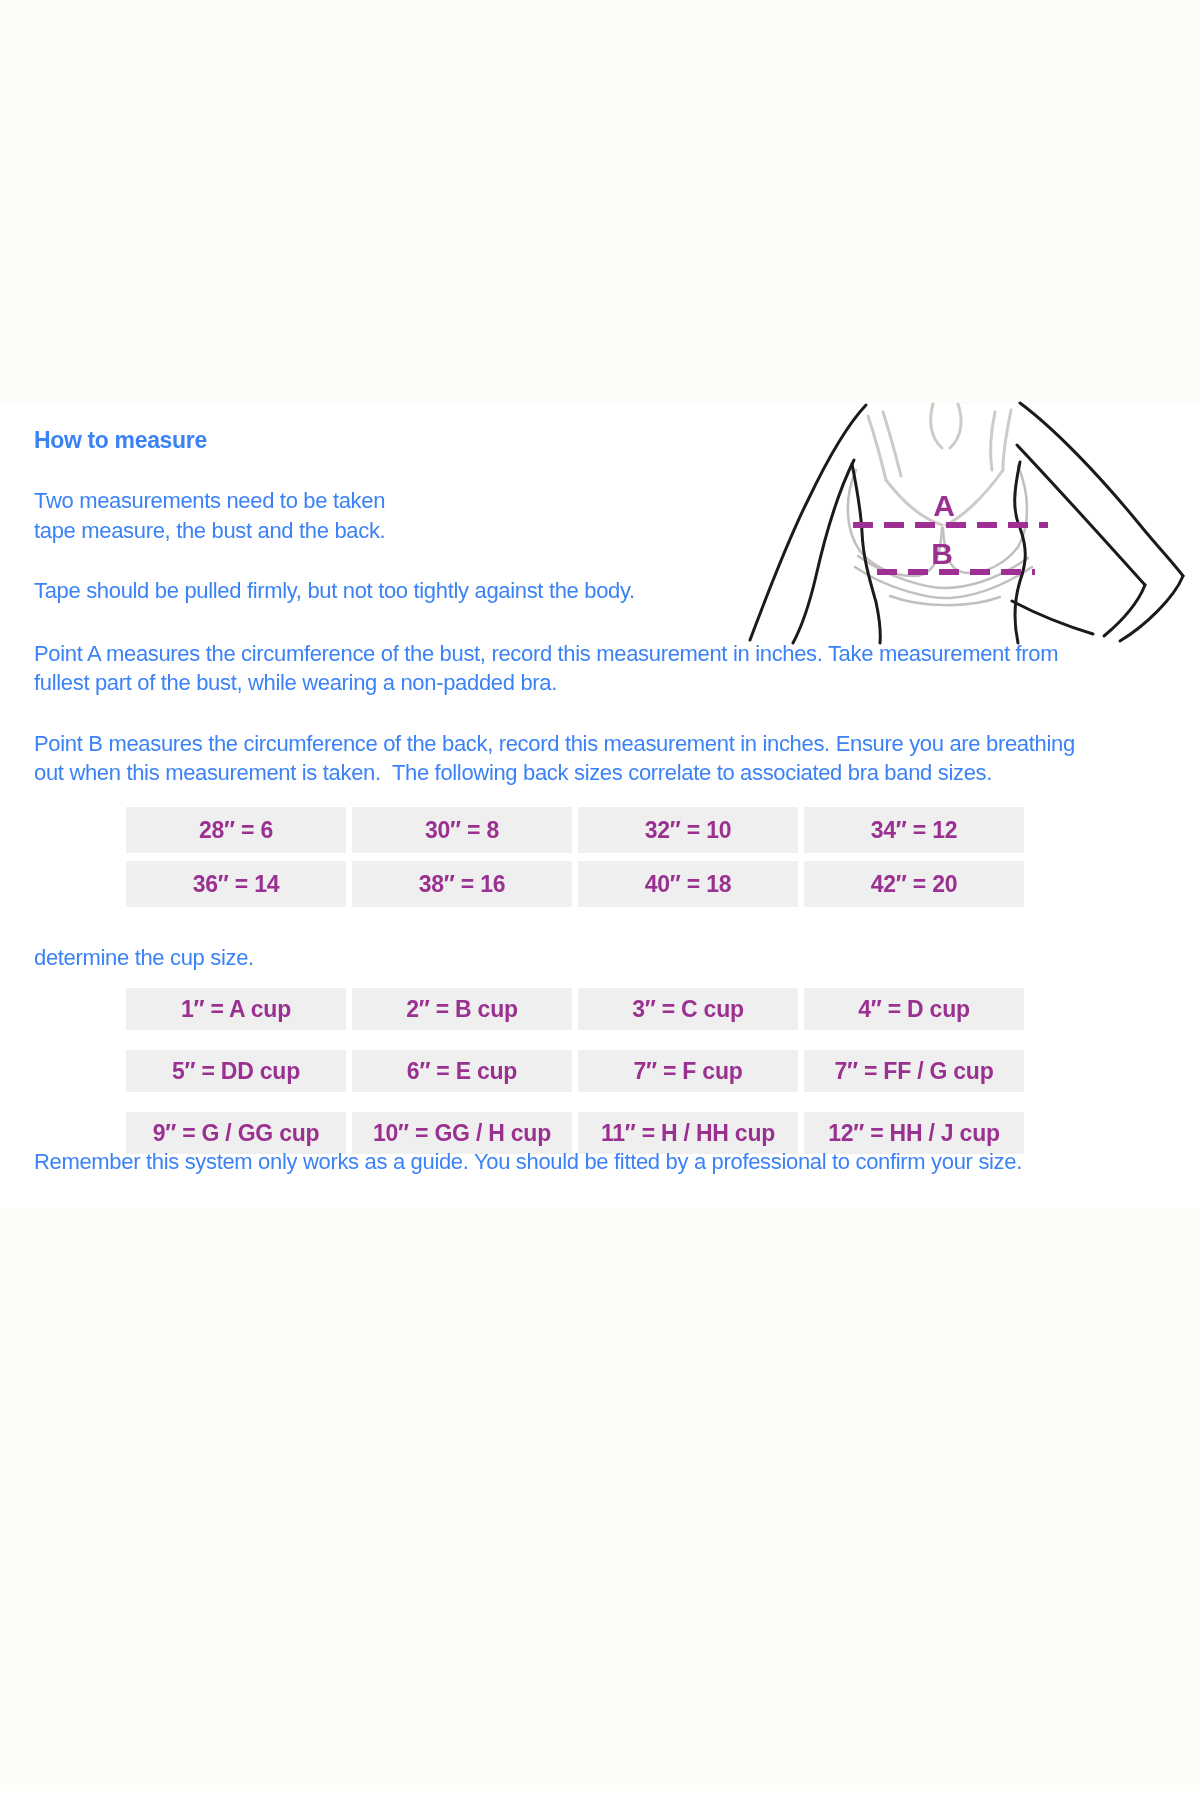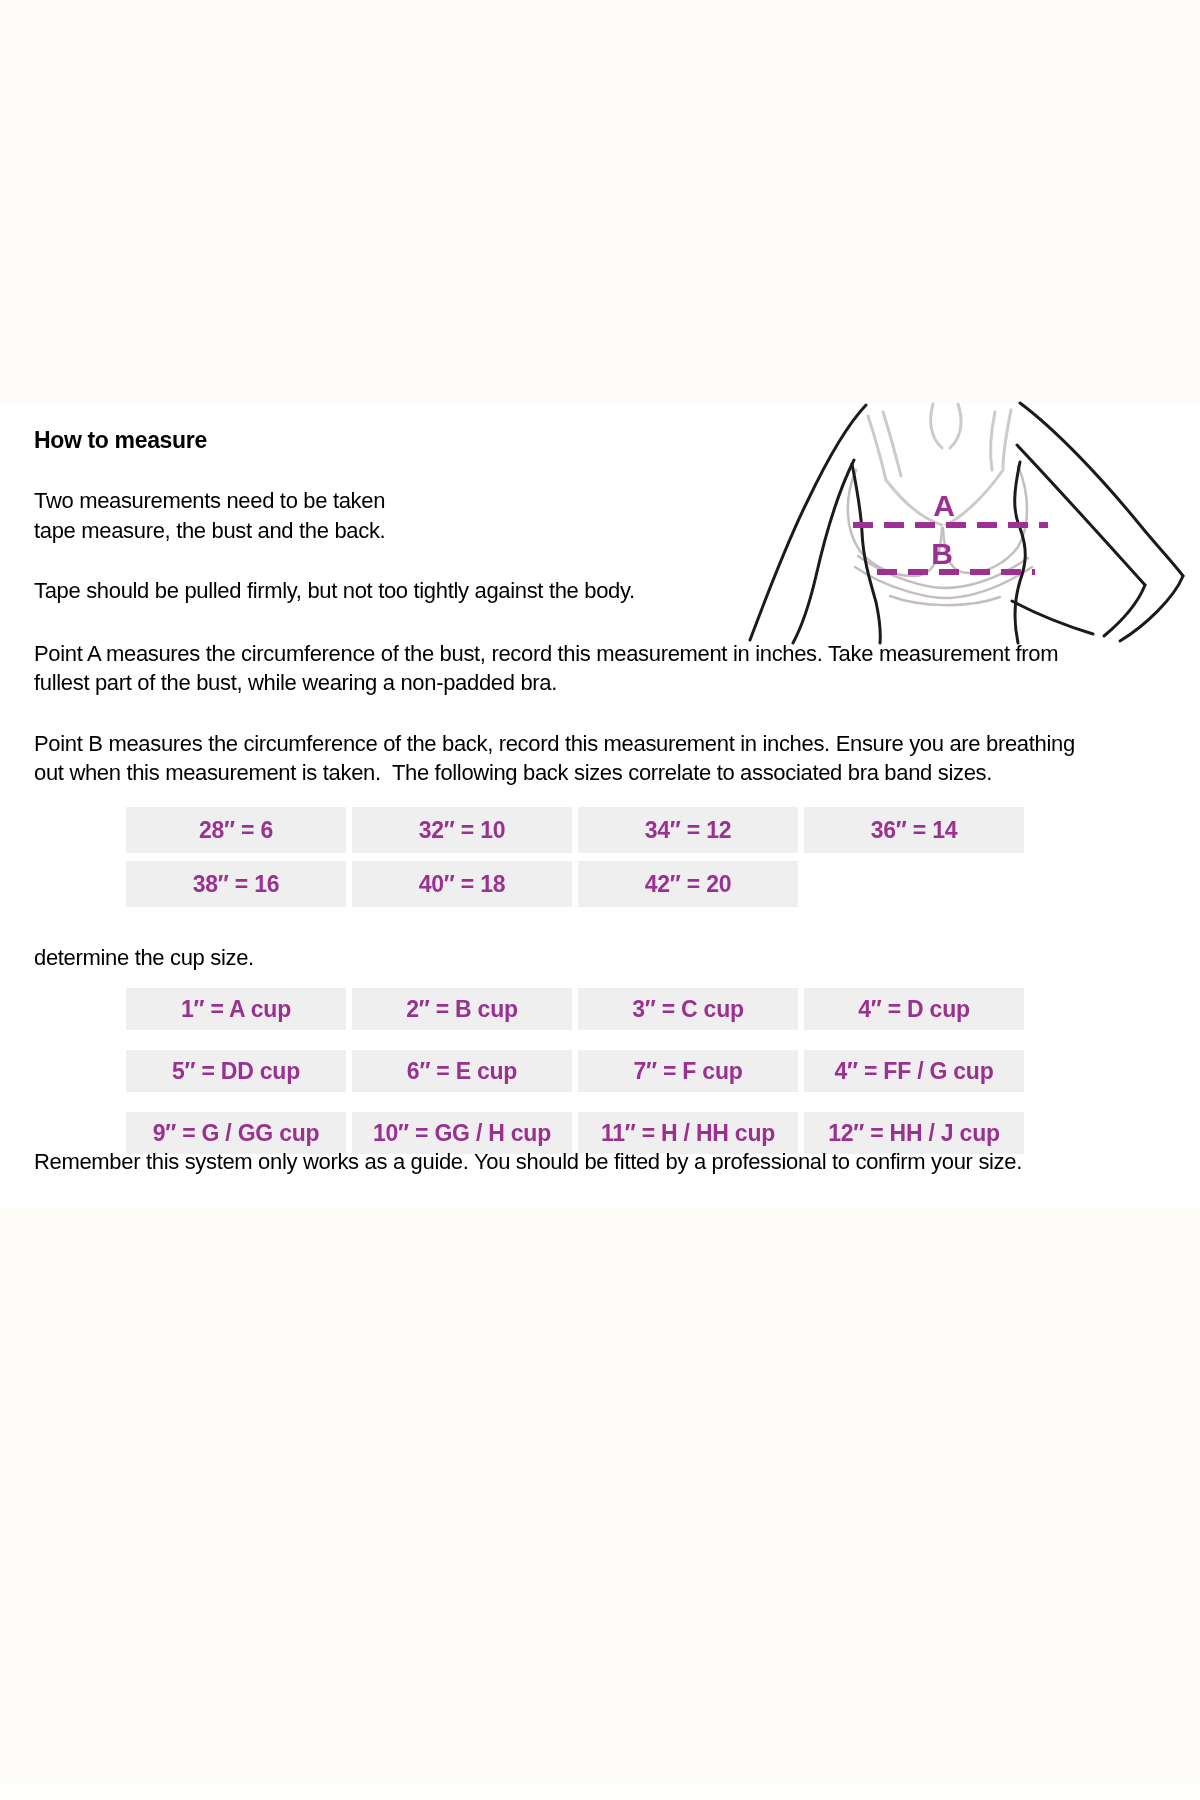--- a/index.html
+++ b/index.html
@@ -15,21 +15,21 @@
     position:absolute; left:0; top:404px; width:1200px; height:804px;
     background:#ffffff;
   }
   .bottom-strip {
     position:absolute; left:0; top:1785px; width:1200px; height:15px;
     background:#fffffd;
   }
   .t {
     position:absolute; left:34px;
     font-size:22px; line-height:28px; letter-spacing:-0.015em;
-    white-space:nowrap; color:#000000;
+    white-space:nowrap; color:#3b82f6;
   }
   .heading { font-size:23px; font-weight:700; }
   .b { font-weight:700; }
   .size-table {
     position:absolute; left:126px; width:898px;
     display:grid; grid-template-columns:repeat(4,1fr);
     column-gap:6px;
   }
   .band-table { top:807px; row-gap:8px; }
   .cup-table  { top:988px; row-gap:20px; }
@@ -61,39 +61,40 @@
   <div class="t" style="top:577px;">Tape should be pulled firmly, but not too tightly against the body.</div>
 
   <div class="t" style="top:640px;">Point A measures the circumference of the bust, record this measurement in inches. Take measurement from</div>
   <div class="t" style="top:669px;">fullest part of the bust, while wearing a non-padded bra.</div>
 
   <div class="t" style="top:730px;">Point B measures the circumference of the back, record this measurement in inches. Ensure you are breathing</div>
   <div class="t" style="top:759px;">out when this measurement is taken.&nbsp; The following back sizes correlate to associated bra band sizes.</div>
 
   <div class="size-table band-table">
     <div class="cell">28″ = 6</div>
+    <div class="cell">30″ = 8</div>
     <div class="cell">32″ = 10</div>
     <div class="cell">34″ = 12</div>
     <div class="cell">36″ = 14</div>
     <div class="cell">38″ = 16</div>
     <div class="cell">40″ = 18</div>
     <div class="cell">42″ = 20</div>
   </div>
 
   <div class="t" style="top:944px;">determine the cup size.</div>
 
   <div class="size-table cup-table">
     <div class="cell">1″ = A cup</div>
     <div class="cell">2″ = B cup</div>
     <div class="cell">3″ = C cup</div>
     <div class="cell">4″ = D cup</div>
     <div class="cell">5″ = DD cup</div>
     <div class="cell">6″ = E cup</div>
     <div class="cell">7″ = F cup</div>
-    <div class="cell">4″ = FF / G cup</div>
+    <div class="cell">7″ = FF / G cup</div>
     <div class="cell">9″ = G / GG cup</div>
     <div class="cell">10″ = GG / H cup</div>
     <div class="cell">11″ = H / HH cup</div>
     <div class="cell">12″ = HH / J cup</div>
   </div>
 
   <div class="t" style="top:1148px;">Remember this system only works as a guide. You should be fitted by a professional to confirm your size.</div>
 
   <div class="figure">
     <svg width="510" height="245" viewBox="0 0 510 245">

